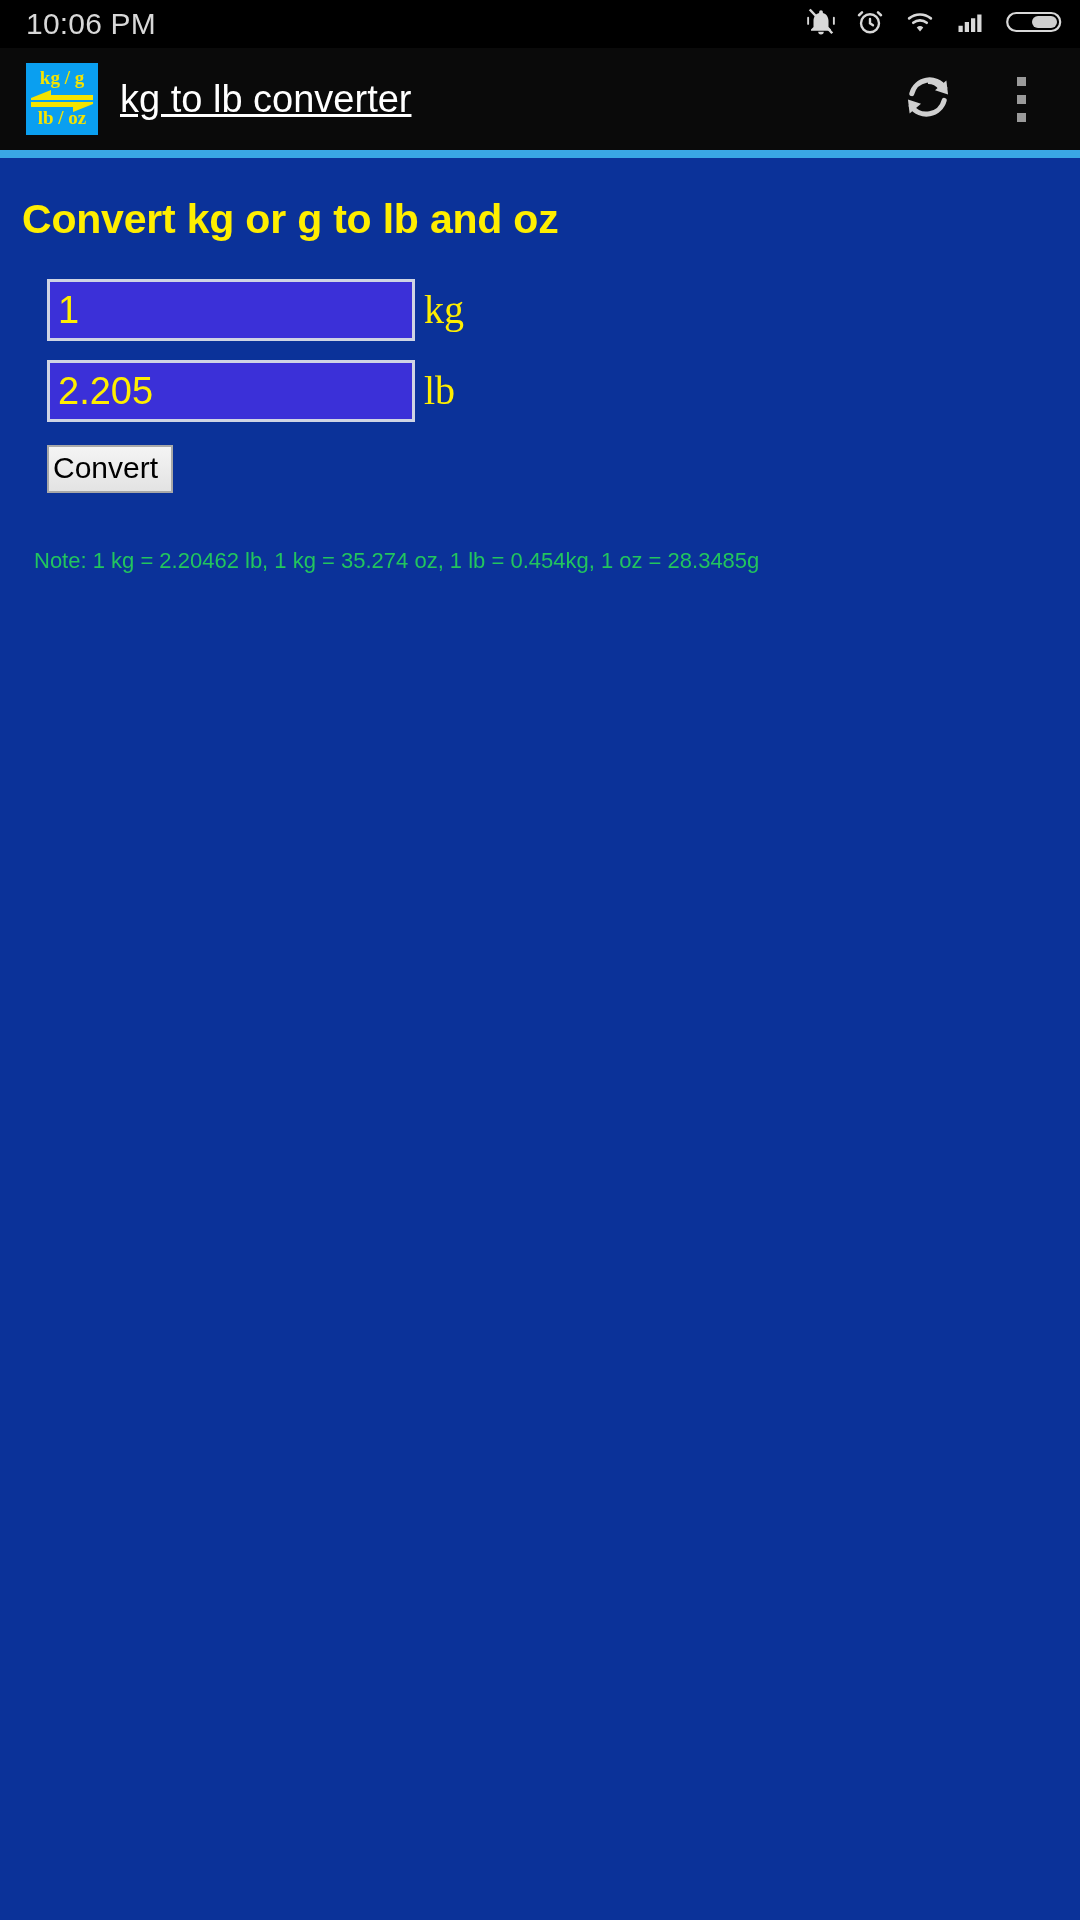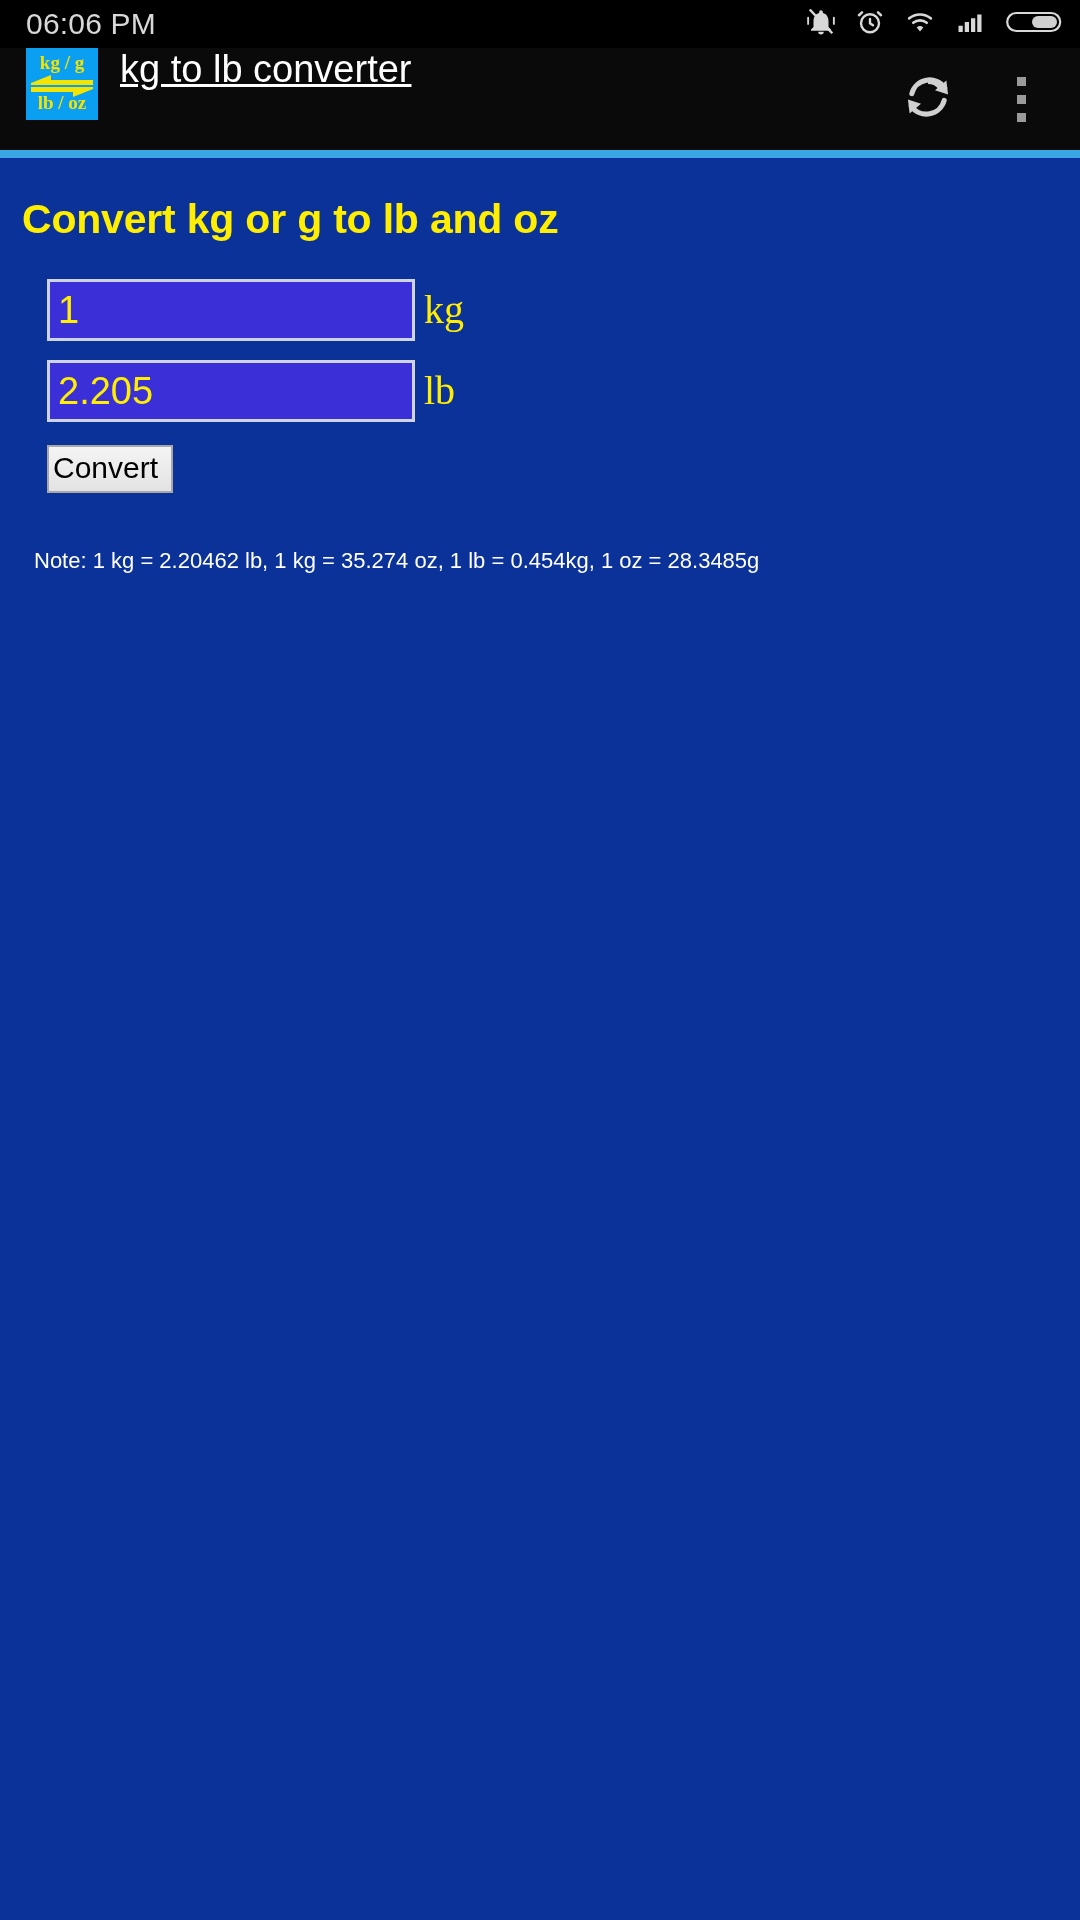--- a/index.html
+++ b/index.html
@@ -30,20 +30,21 @@
     align-items:center;
     gap:19px;
   }
   .sicon{ display:block; }
 
   
   .appbar{
     height:102px;
     background:#0a0a0a;
     display:flex;
+    align-items:center;
     padding-left:26px;
     padding-right:14px;
   }
   .app-icon{
     width:72px; height:72px;
     background:#0a9ff0;
     position:relative;
     flex:0 0 auto;
     overflow:hidden;
   }
@@ -143,32 +144,32 @@
     font-family:"Liberation Sans", sans-serif;
     font-size:30px;
     color:#000000;
     background:linear-gradient(#f4f4f4,#e3e3e3);
     border:2px solid #a8a8a8;
     padding:5px 13px 7px 4px;
     line-height:1.05;
   }
 
   .note{
-    color:#ffffff;
+    color:#22c55e;
     font-size:22px;
     padding-left:22px;
     margin-top:55px;
     white-space:nowrap;
   }
 </style>
 </head>
 <body>
 
 <div class="statusbar">
-  <div class="status-time">06:06 PM</div>
+  <div class="status-time">10:06 PM</div>
   <div class="status-icons">
 
     <span class="sicon">
       <svg width="30" height="30" viewBox="0 0 24 24">
         <path fill="#d8d8d8" d="M12 22a2.2 2.2 0 0 0 2.2-2.2H9.8A2.2 2.2 0 0 0 12 22zm6-6v-5c0-3.1-1.7-5.6-4.5-6.3V4a1.5 1.5 0 0 0-3 0v.7C7.7 5.4 6 7.9 6 11v5l-2 2v1h16v-1l-2-2z"></path>
         <path stroke="#d8d8d8" stroke-width="2" d="M3 2 L21 21"></path>
         <path stroke="#d8d8d8" stroke-width="1.5" stroke-linecap="round" d="M1.7 8.5 L1.7 13.5 M22.3 8.5 L22.3 13.5"></path>
       </svg>
     </span>
 

